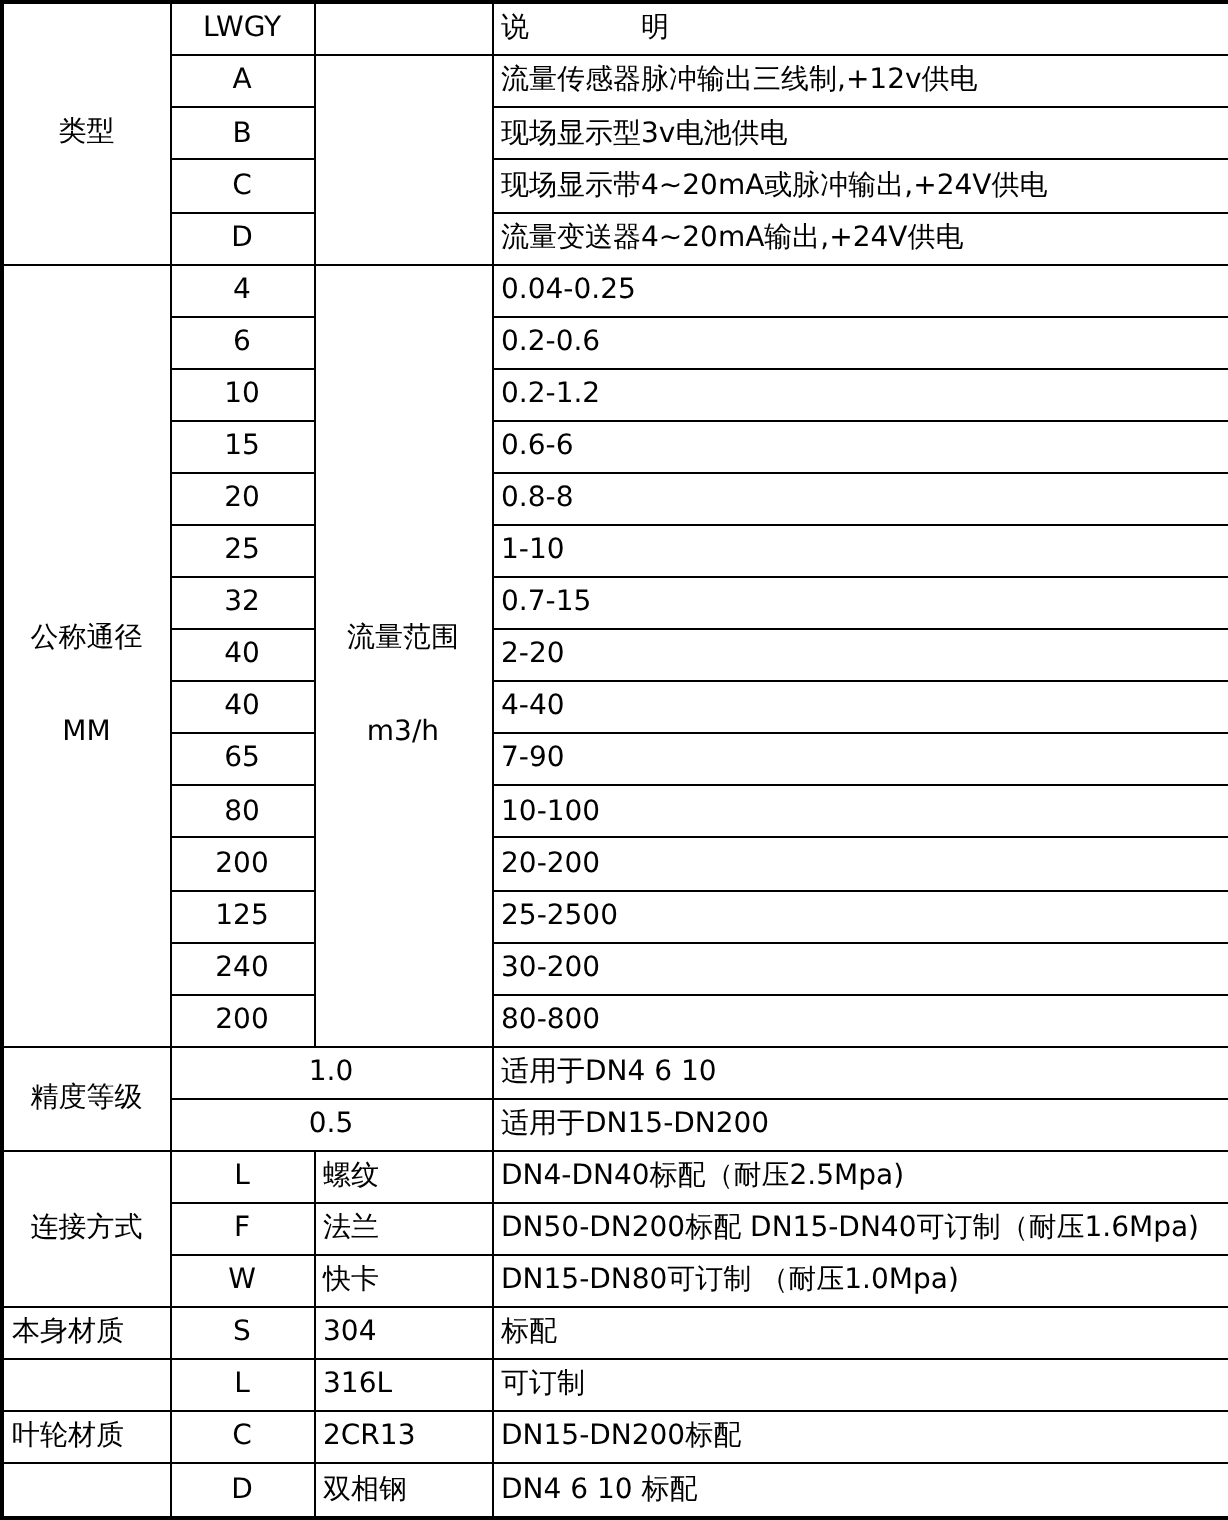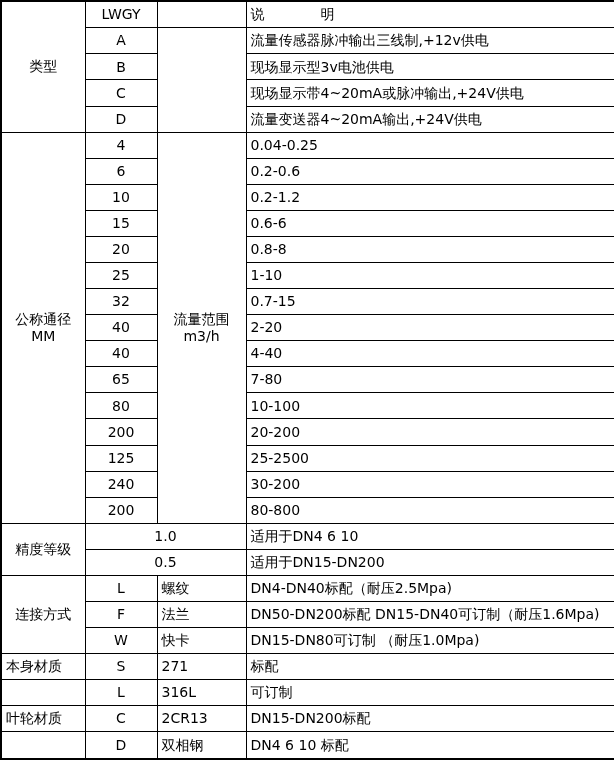--- a/index.html
+++ b/index.html
@@ -18,21 +18,21 @@
   }
   td {
     border: 1px solid #000;
     padding: 0 4px;
     overflow: hidden;
     white-space: nowrap;
     text-align: left;
     vertical-align: middle;
   }
   td.c { text-align: center; }
-  td.two-line span { display: block; text-align: center; white-space: nowrap; }
+  td.two-line span { display: block; text-align: center; white-space: nowrap; margin-top: 30px; }
 </style>
 </head>
 <body>
 
 <table class="spec">
   <colgroup>
     <col style="width:84px">
     <col style="width:72px">
     <col style="width:89px">
     <col style="width:369px">
@@ -102,21 +102,21 @@
     <tr>
       <td class="c">40</td>
       <td>2-20</td>
     </tr>
     <tr>
       <td class="c">40</td>
       <td>4-40</td>
     </tr>
     <tr>
       <td class="c">65</td>
-      <td>7-80</td>
+      <td>7-90</td>
     </tr>
     <tr>
       <td class="c">80</td>
       <td>10-100</td>
     </tr>
     <tr>
       <td class="c">200</td>
       <td>20-200</td>
     </tr>
     <tr>
@@ -155,21 +155,21 @@
     </tr>
     <tr>
       <td class="c">W</td>
       <td>快卡</td>
       <td>DN15-DN80可订制 （耐压1.0Mpa)</td>
     </tr>
 
     <tr>
       <td>本身材质</td>
       <td class="c">S</td>
-      <td>271</td>
+      <td>304</td>
       <td>标配</td>
     </tr>
     <tr>
       <td></td>
       <td class="c">L</td>
       <td>316L</td>
       <td>可订制</td>
     </tr>
 
     <tr>

